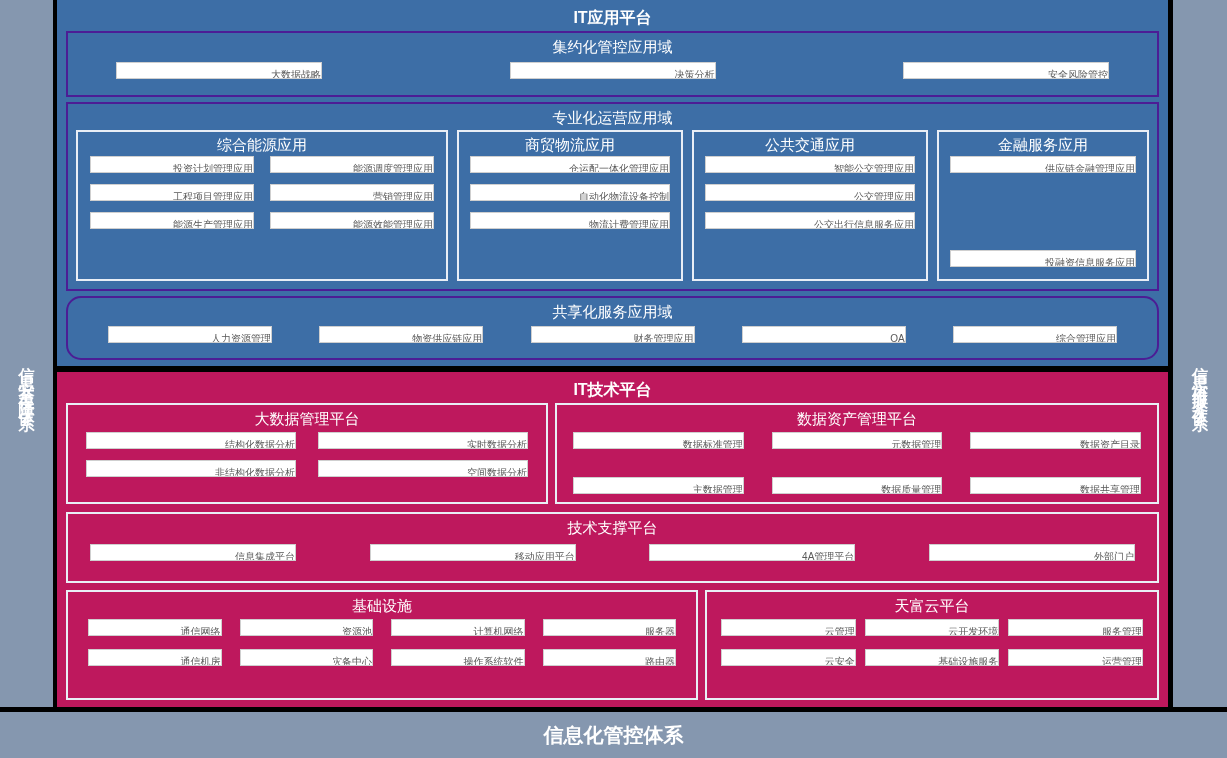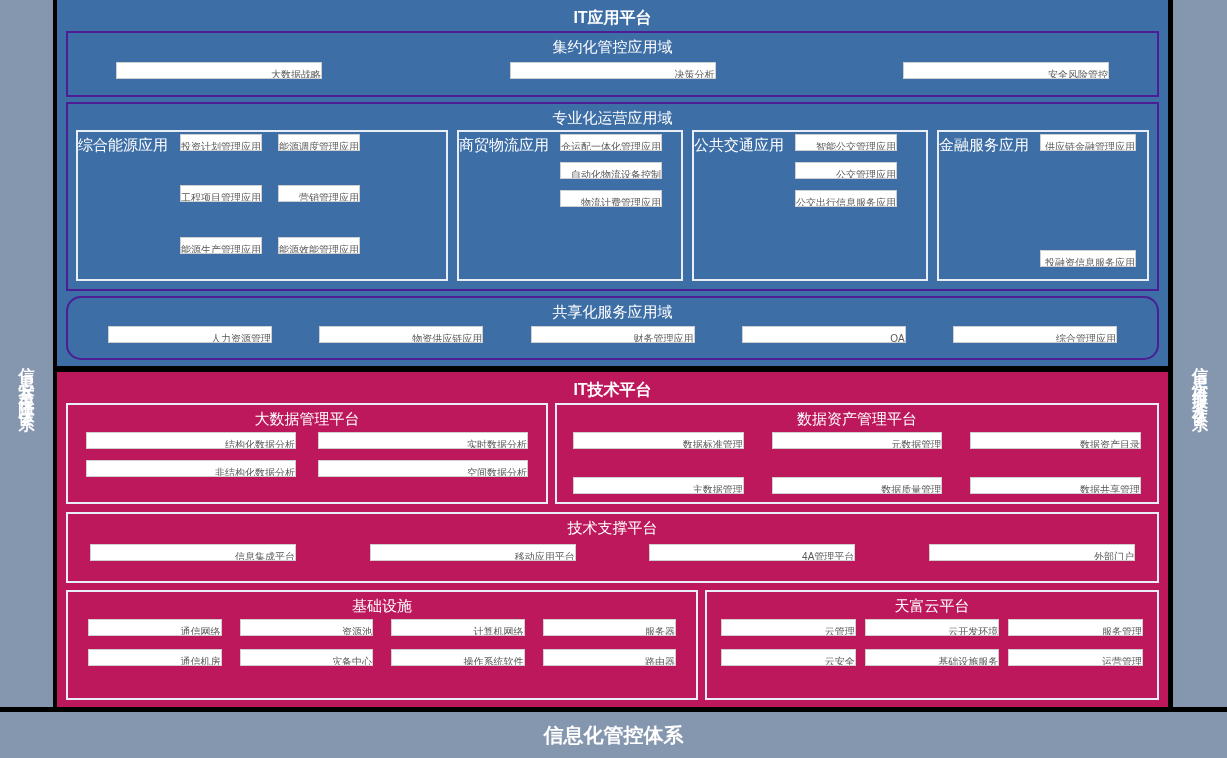--- a/index.html
+++ b/index.html
@@ -49,21 +49,21 @@
 
   .item {
     background:#fff; border:1px solid #cfcfcf; height:17px; line-height:23px;
     text-align:right; color:#595959; font-size:10px;
     overflow:hidden; white-space:nowrap;
   }
   .d1 .item { width:206px; }
   .d3 .item { width:164px; }
 
   .groups { flex:1; display:flex; gap:9px; padding:2px 8px 8px; }
-  .group { border:2px solid #e9eef6; display:flex; flex-direction:row; }
+  .group { border:2px solid #e9eef6; display:flex; flex-direction:column; }
   .g-energy    { width:372px; }
   .g-logistics { width:226px; }
   .g-transport { width:236px; }
   .g-finance   { flex:1; }
   .gtitle { color:#fff; font-size:15px; text-align:center; padding-top:3px; height:22px; line-height:20px; }
   .grid2 { display:grid; grid-template-columns:1fr 1fr; column-gap:16px; row-gap:11px; padding:2px 12px; }
   .col-items { display:flex; flex-direction:column; gap:11px; padding:2px 11px; }
   .g-finance .col-items { flex:1; justify-content:space-between; padding-bottom:12px; }
 
   

